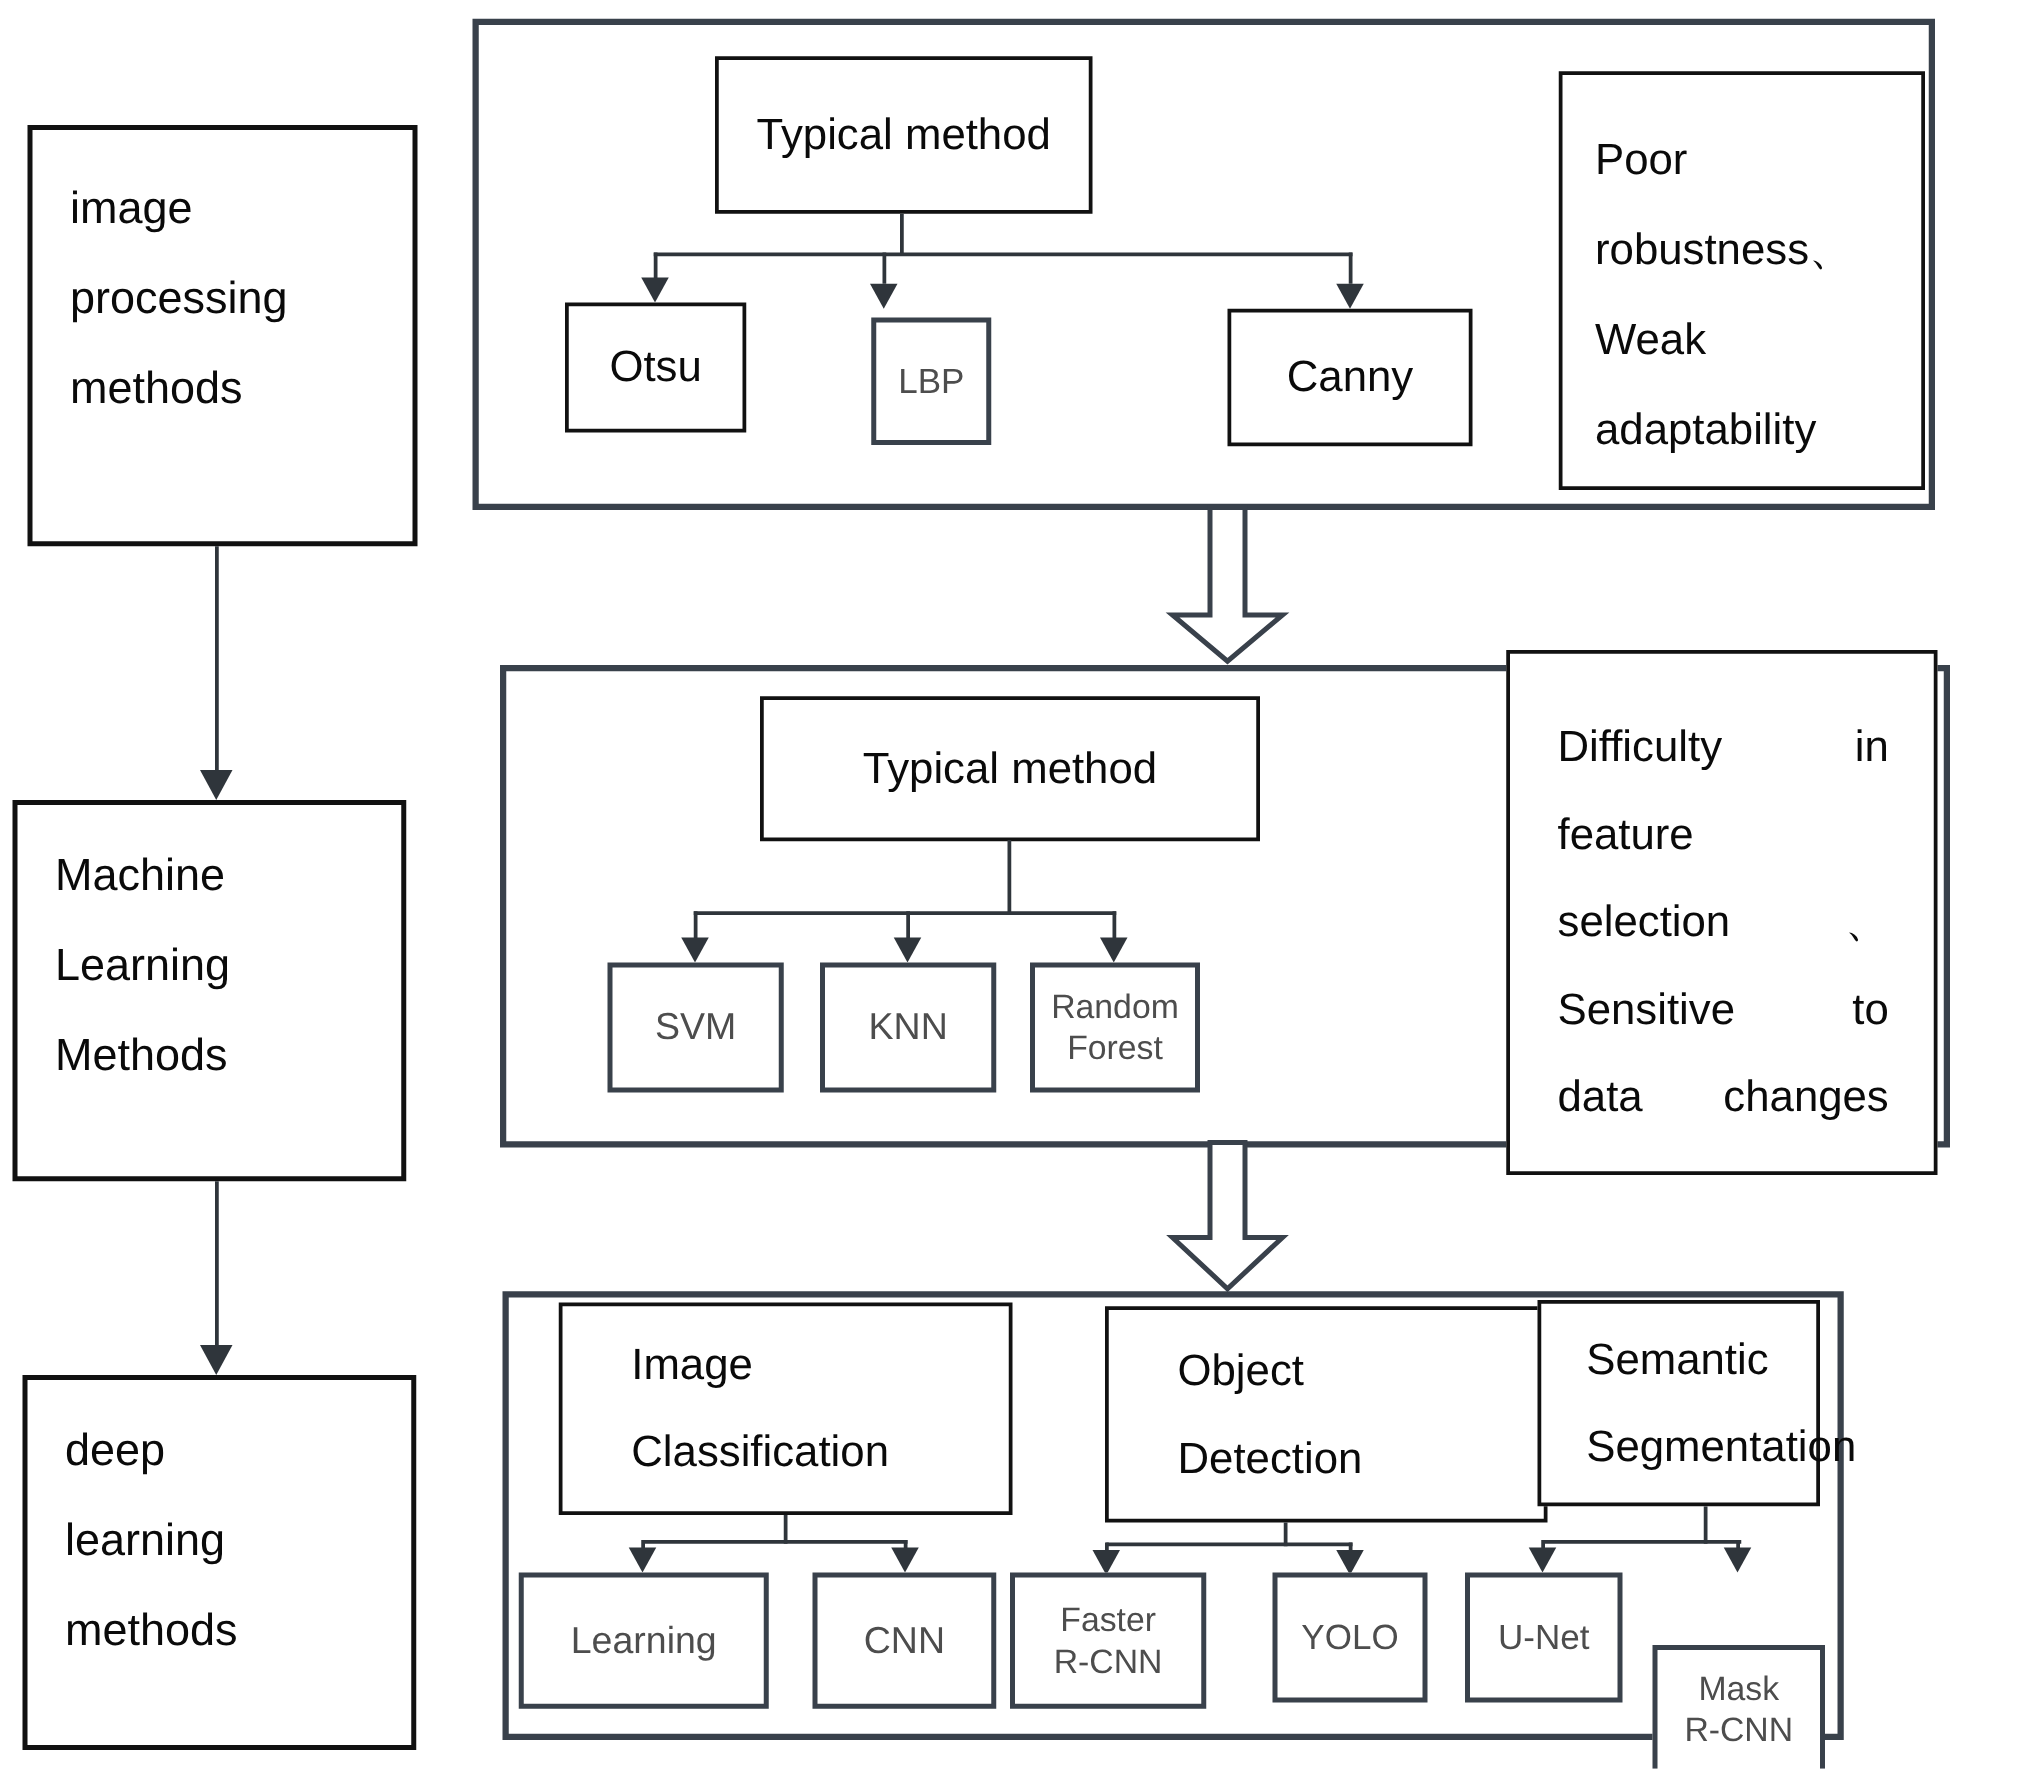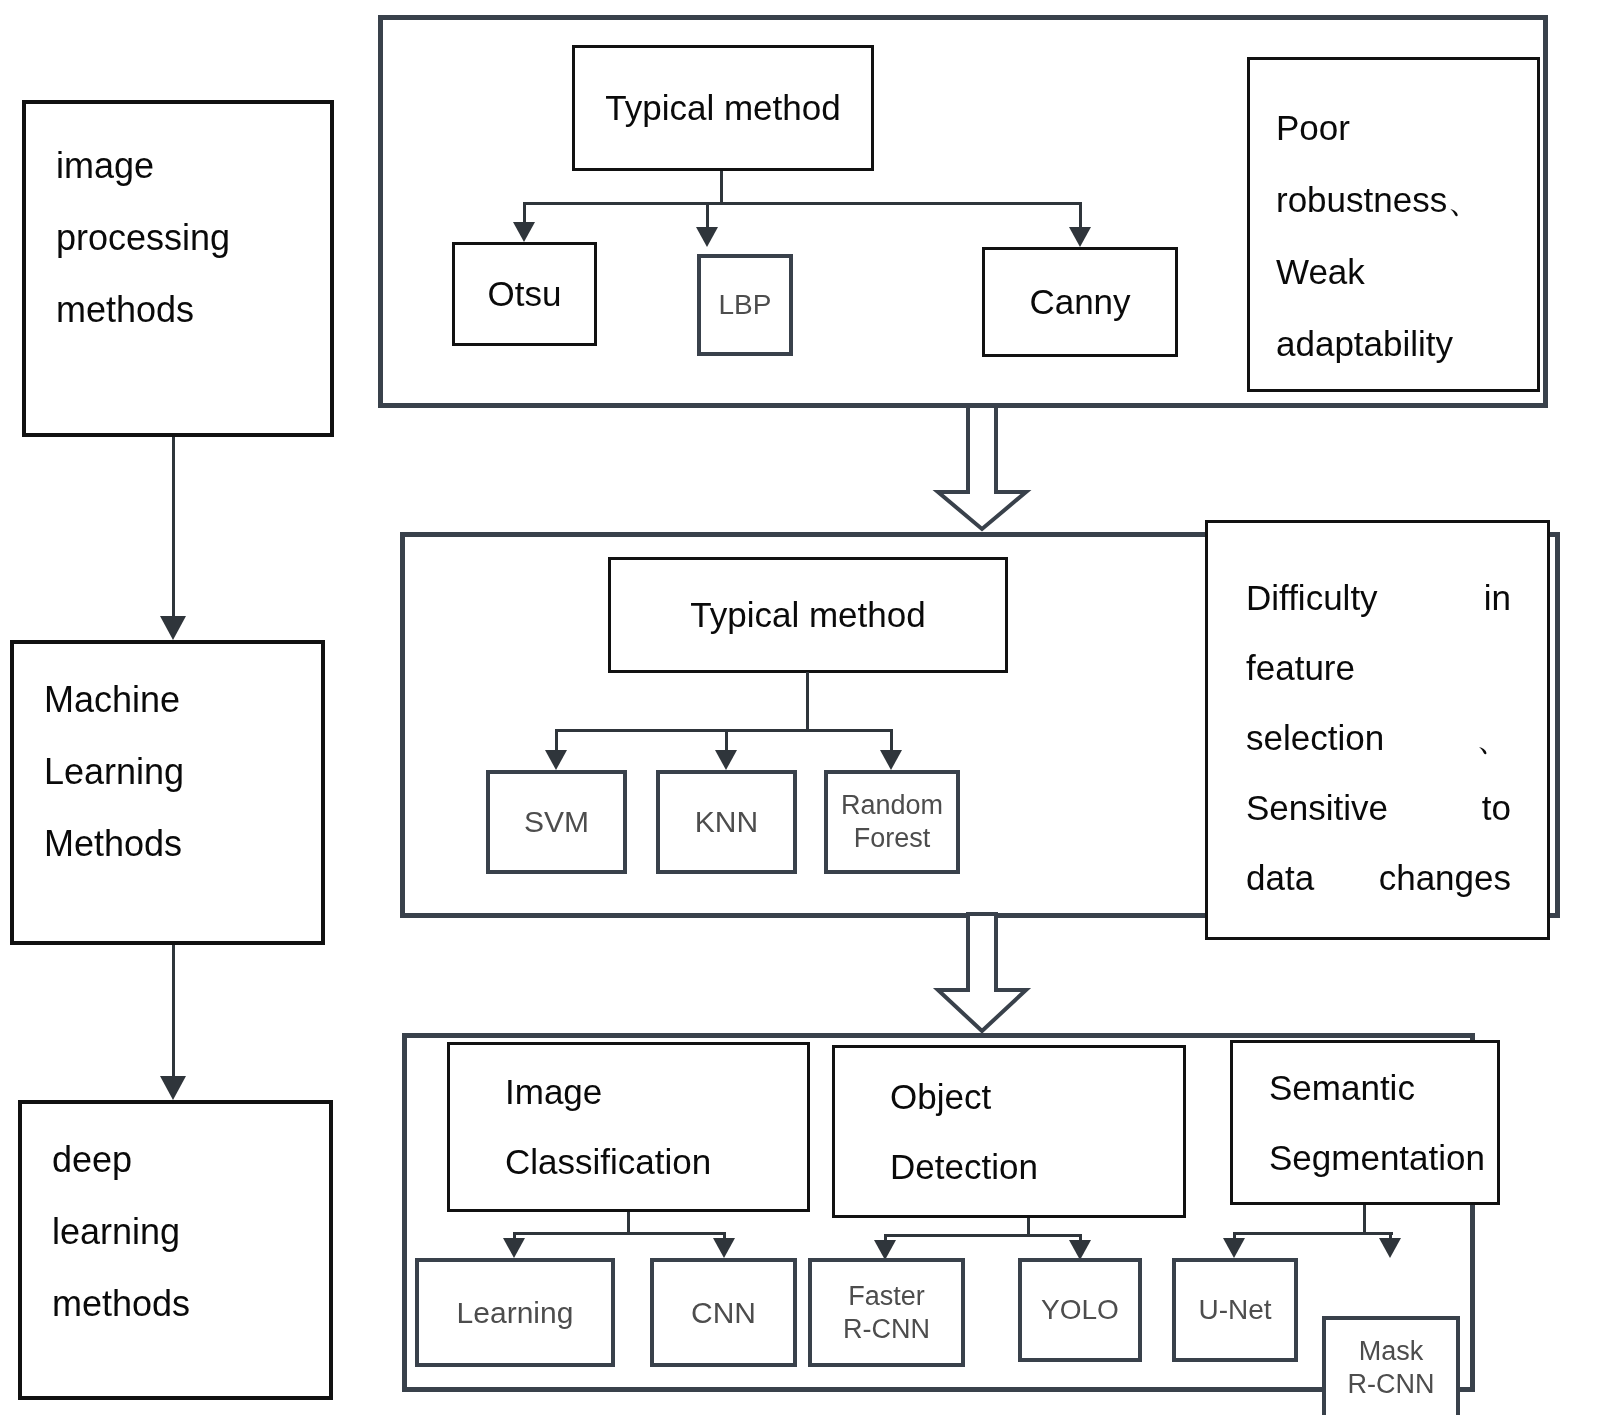--- a/index.html
+++ b/index.html
@@ -67,22 +67,22 @@
   #a2c{left:880px;top:750px;}
   #boxSVM{left:486px;top:770px;width:141px;height:104px;}
   #boxKNN{left:656px;top:770px;width:141px;height:104px;}
   #boxRF{left:824px;top:770px;width:136px;height:104px;}
   #boxDiff{left:1205px;top:520px;width:345px;height:420px;z-index:5;
            padding:40px 36px 0 38px;font-size:35px;line-height:70px;
            text-align:justify;text-align-last:justify;}
   
   #contBot{left:402px;top:1033px;width:1073px;height:359px;}
   #boxIC{left:447px;top:1042px;width:363px;height:170px;padding-left:55px;font-size:35px;line-height:70px;}
-  #boxOD{left:832px;top:1045px;width:354px;height:173px;padding-left:55px;font-size:35px;line-height:70px;}
-  #boxSS{left:1230px;top:1040px;width:270px;height:165px;z-index:5;padding-left:36px;font-size:35px;line-height:70px;}
+  #boxOD{left:884px;top:1045px;width:354px;height:173px;padding-left:55px;font-size:35px;line-height:70px;}
+  #boxSS{left:1230px;top:1040px;width:226px;height:165px;z-index:5;padding-left:36px;font-size:35px;line-height:70px;}
   #stem3a{left:627px;top:1212px;width:3px;height:23px;}
   #h3a{left:514px;top:1232px;width:212px;height:3px;}
   #d3a1{left:513px;top:1232px;width:3px;height:10px;}
   #d3a2{left:723px;top:1232px;width:3px;height:10px;}
   #a3a1{left:503px;top:1238px;}
   #a3a2{left:713px;top:1238px;}
   #stem3b{left:1027px;top:1218px;width:3px;height:19px;}
   #h3b{left:885px;top:1234px;width:197px;height:3px;}
   #d3b1{left:884px;top:1234px;width:3px;height:10px;}
   #d3b2{left:1079px;top:1234px;width:3px;height:10px;}

